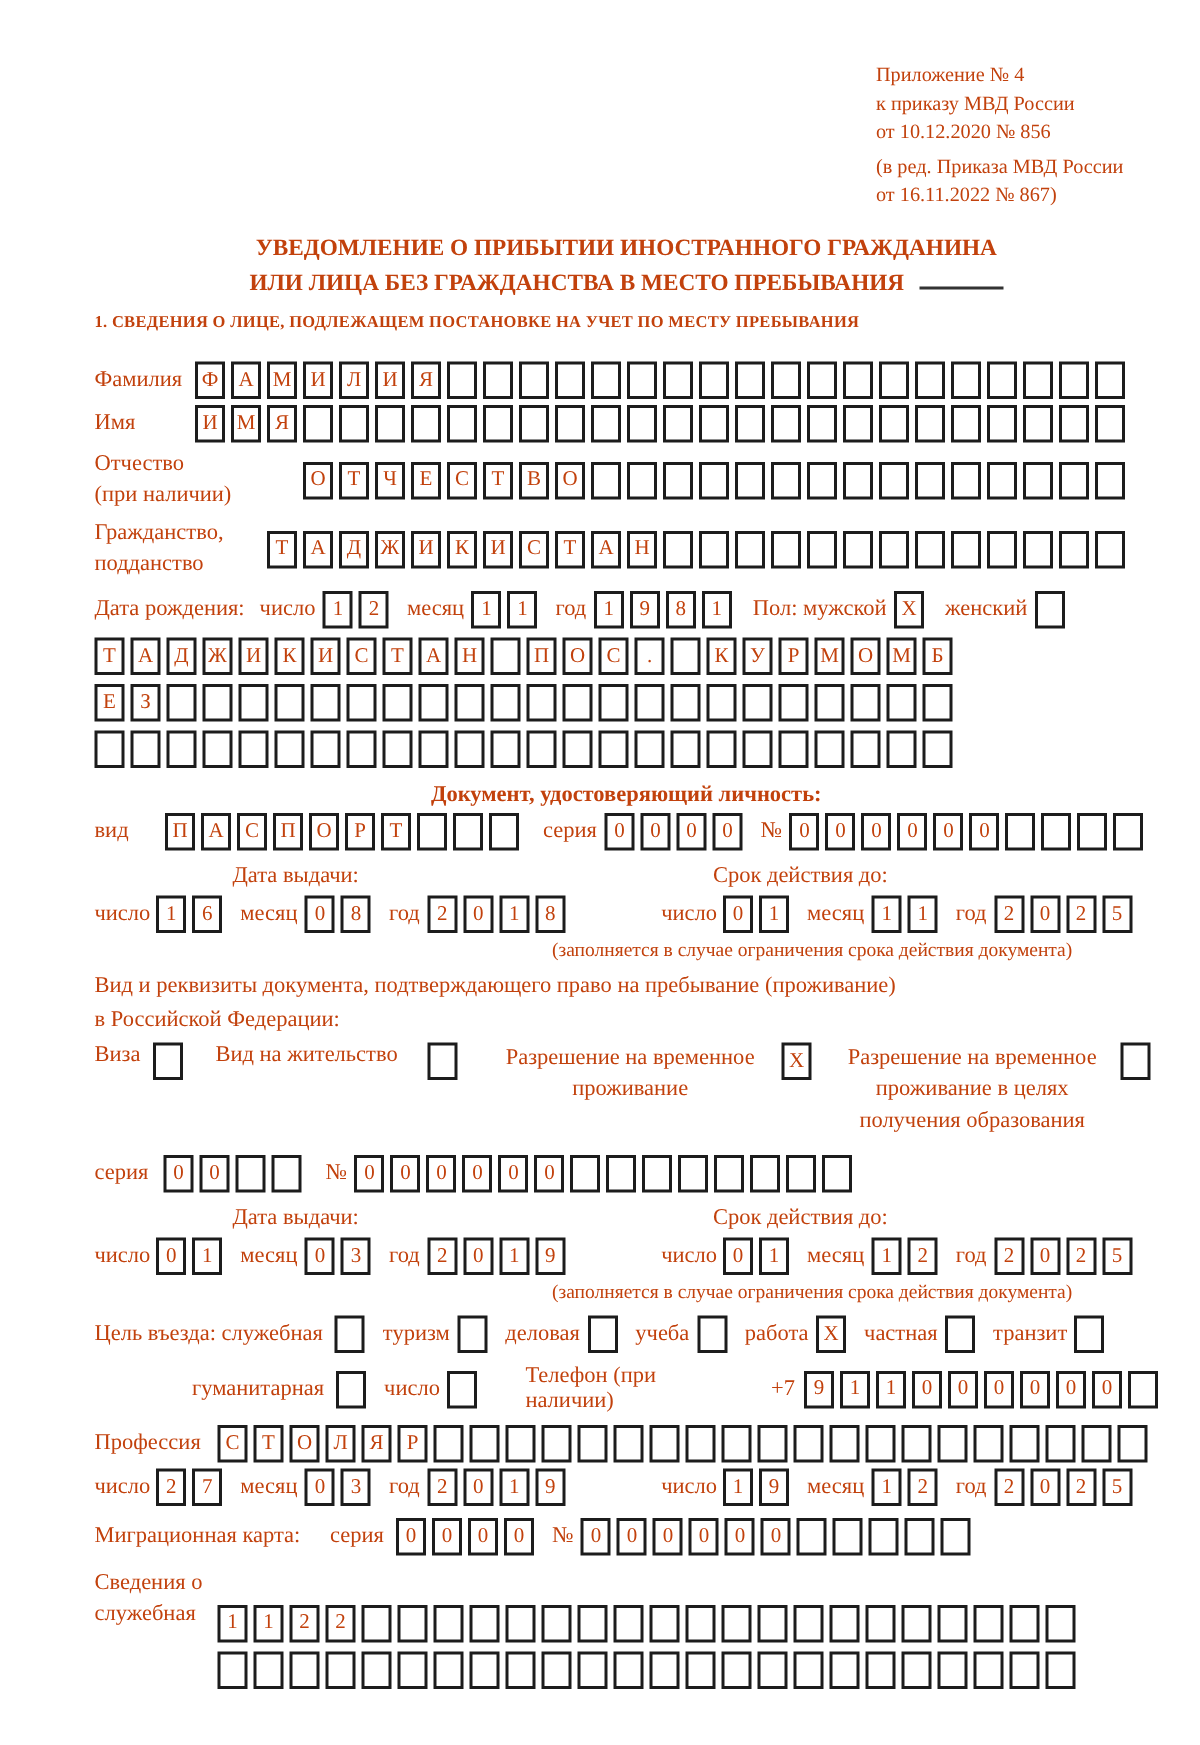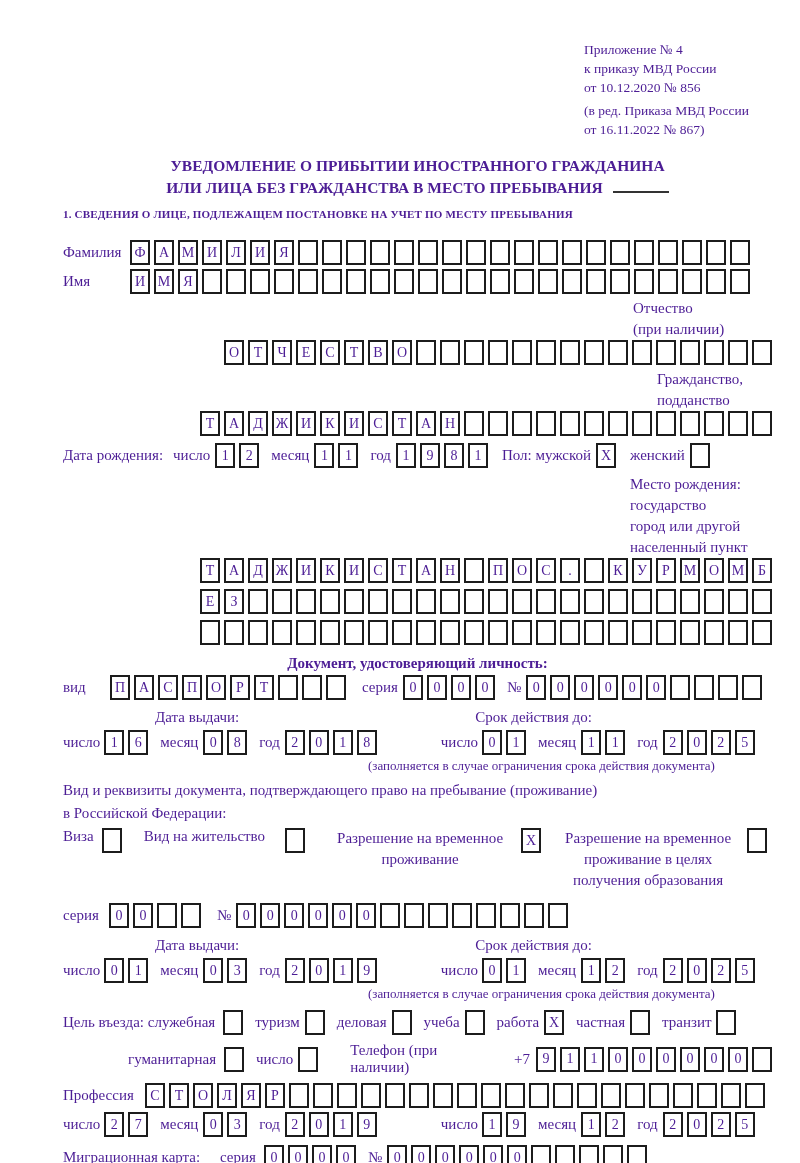--- a/index.html
+++ b/index.html
@@ -1,37 +1,37 @@
 <!DOCTYPE html>
 <html><head>
 <meta charset="utf-8">
 <style>
   html,body { margin:0; padding:0; background:#fff; }
   .page {
-    width:800px; height:1163px; background:#ffffff; color:#4c1d95;
+    width:800px; height:1163px; background:#ffffff; color:#c2410c;
     font-family:"Liberation Serif","DejaVu Serif",serif; font-size:15px;
     box-sizing:border-box; padding:40px 28px 0 63px; position:relative;
     overflow:hidden;
   }
   .hdr-note { margin-left:auto; width:188px; line-height:19px; font-size:13.5px; }
   .hdr-note .gap { margin-top:4px; }
   .forma { text-align:right; font-weight:bold; font-size:15.5px; letter-spacing:1px;
            margin:14px 38px 0 0; }
   .title { text-align:center; font-weight:bold; font-size:15.5px; line-height:22px; margin-top:16px; }
   .uline { display:inline-block; width:56px; border-bottom:2px solid #333; height:14px; margin-left:10px; }
   .sec-heading { font-weight:bold; font-size:11px; margin-top:9px; letter-spacing:.2px; }
 
   .cells { display:inline-flex; gap:4px; flex-wrap:nowrap; }
   .cell {
     display:inline-flex; width:20px; height:25px; box-sizing:border-box;
     border:2px solid #1c1c1c; align-items:center; justify-content:center;
     font-size:14px; flex:0 0 auto; background:#fff; line-height:1;
   }
   .frow { display:flex; align-items:center; margin-top:4px; }
-  .frow.top { align-items:flex-end;flex-direction:column; }
+  .frow.top { align-items:center; }
   .flabel { flex:0 0 auto; line-height:21px; }
   .w67 { width:67px; } .w139 { width:139px; } .w115 { width:115px; }
   .w142 { width:142px; } .w47 { width:47px; } .w82 { width:82px; }
   .stackrows { display:flex; flex-direction:column; gap:6px; }
 
   .inline-lbl { margin:0 5px 0 12px; }
   .doc-heading { text-align:center; font-weight:bold; margin-top:10px; }
   .two-labels { display:flex; margin-top:9px; }
   .two-labels .l1 { margin-left:92px; }
   .two-labels .l2 { margin-left:236px; }
@@ -212,26 +212,20 @@
         <span class="cell">8</span>
         <span class="cell">1</span>
       </span>
     <span class="inline-lbl" style="margin-left:14px;">Пол: мужской</span>
     <span class="cell">X</span>
     <span class="inline-lbl" style="margin-left:14px;">женский</span>
     <span class="cell"></span>
   </div>
 
   <div class="frow top" style="margin-top:6px;">
-    <span class="flabel w142">
-      <span>Место рождения:</span><br>
-      <span>государство</span><br>
-      <span>город или другой</span><br>
-      <span>населенный пункт</span>
-    </span>
     <span class="stackrows">
       <span class="cells">
           <span class="cell">Т</span>
           <span class="cell">А</span>
           <span class="cell">Д</span>
           <span class="cell">Ж</span>
           <span class="cell">И</span>
           <span class="cell">К</span>
           <span class="cell">И</span>
           <span class="cell">С</span>

